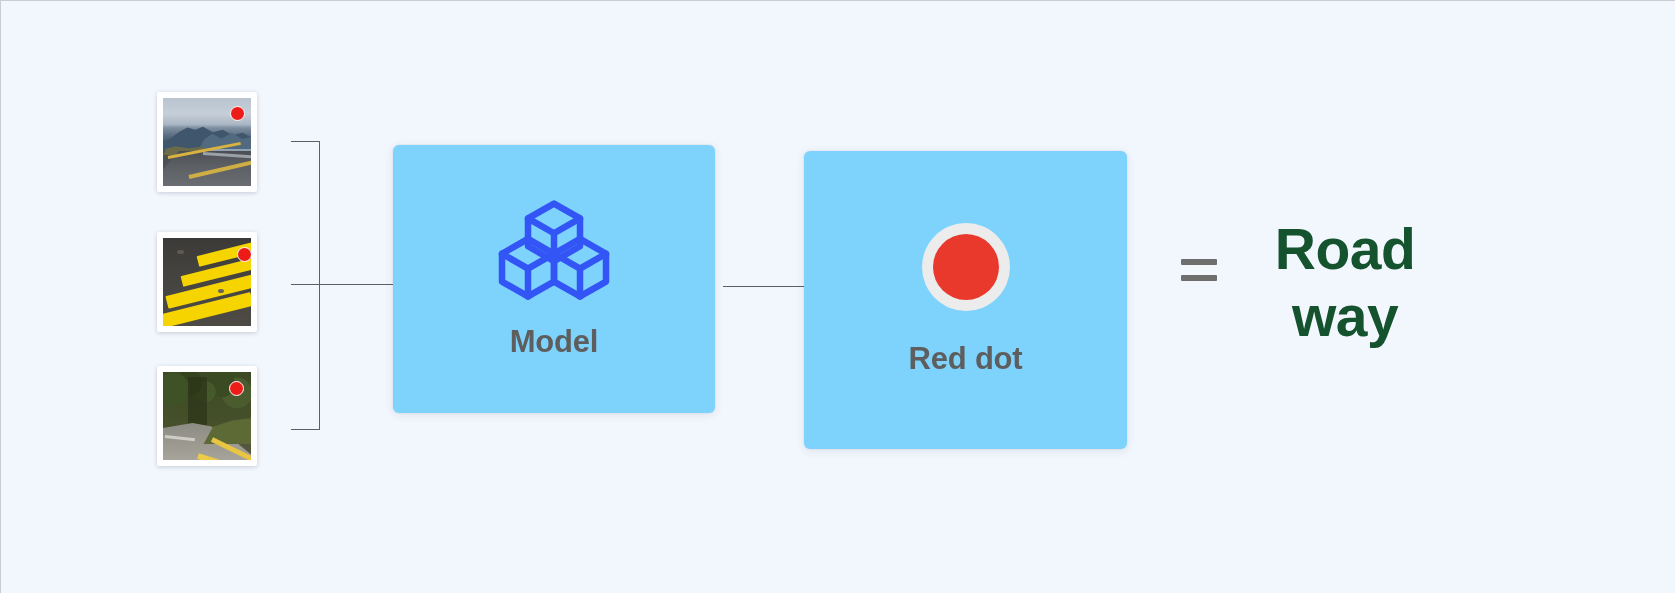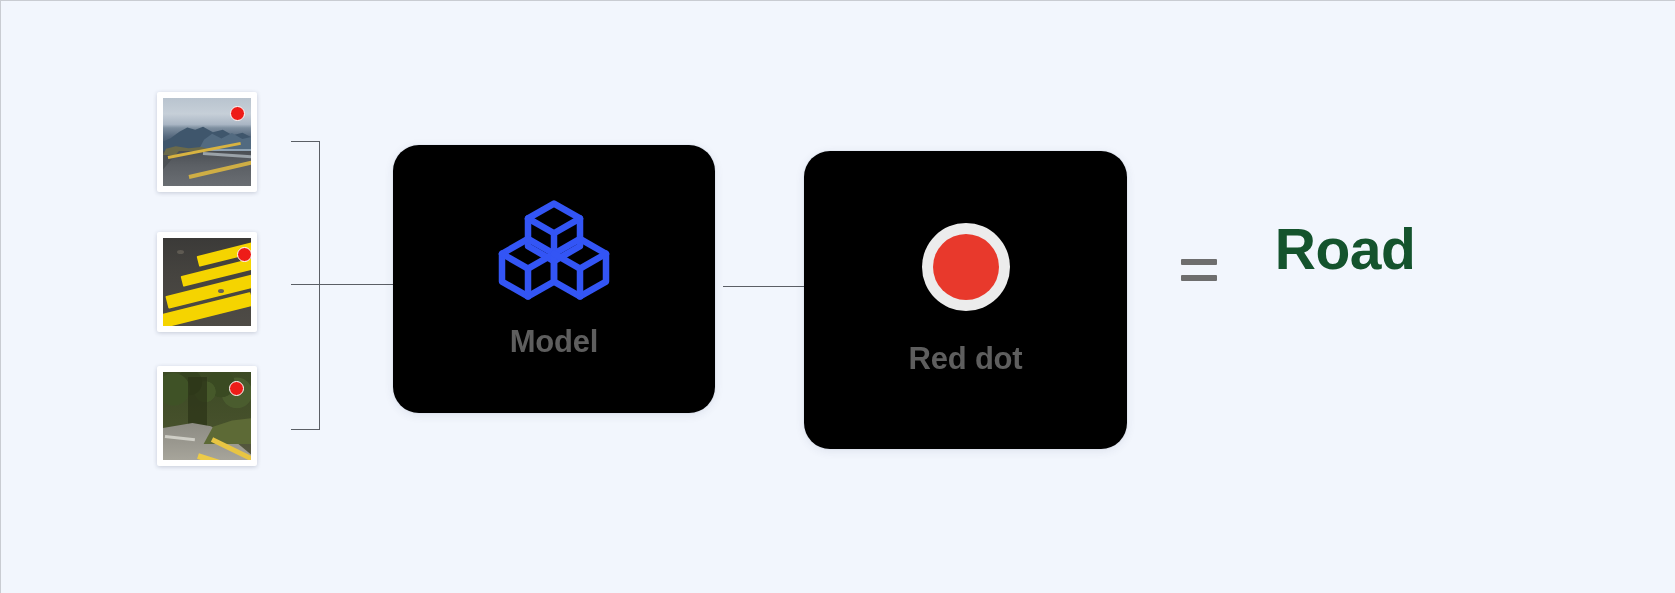--- a/index.html
+++ b/index.html
@@ -206,22 +206,22 @@
   .line-h, .line-v {
     position: absolute;
     background: #5b5f66;
   }
   .line-h { height: 1px; }
   .line-v { width: 1px; }
 
   
   .card {
     position: absolute;
-    background: #000000;
-    border-radius: 26px;
+    background: #7dd3fc;
+    border-radius: 6px;
     box-shadow: 0 2px 10px rgba(45,55,95,0.10), 0 0 0 1px rgba(60,70,110,0.04);
     display: flex;
     flex-direction: column;
     align-items: center;
     justify-content: center;
   }
   .card-label {
     font-size: 31px;
     font-weight: bold;
     color: #5e5e5e;
@@ -357,15 +357,16 @@
     <div class="card-label">Red dot</div>
   </div>
 
   <div id="equals-sign">
     <span></span>
     <span></span>
   </div>
 
   <div id="result-text">
     <div>Road</div>
+    <div>way</div>
   </div>
 
 </div>
 
 </body></html>

